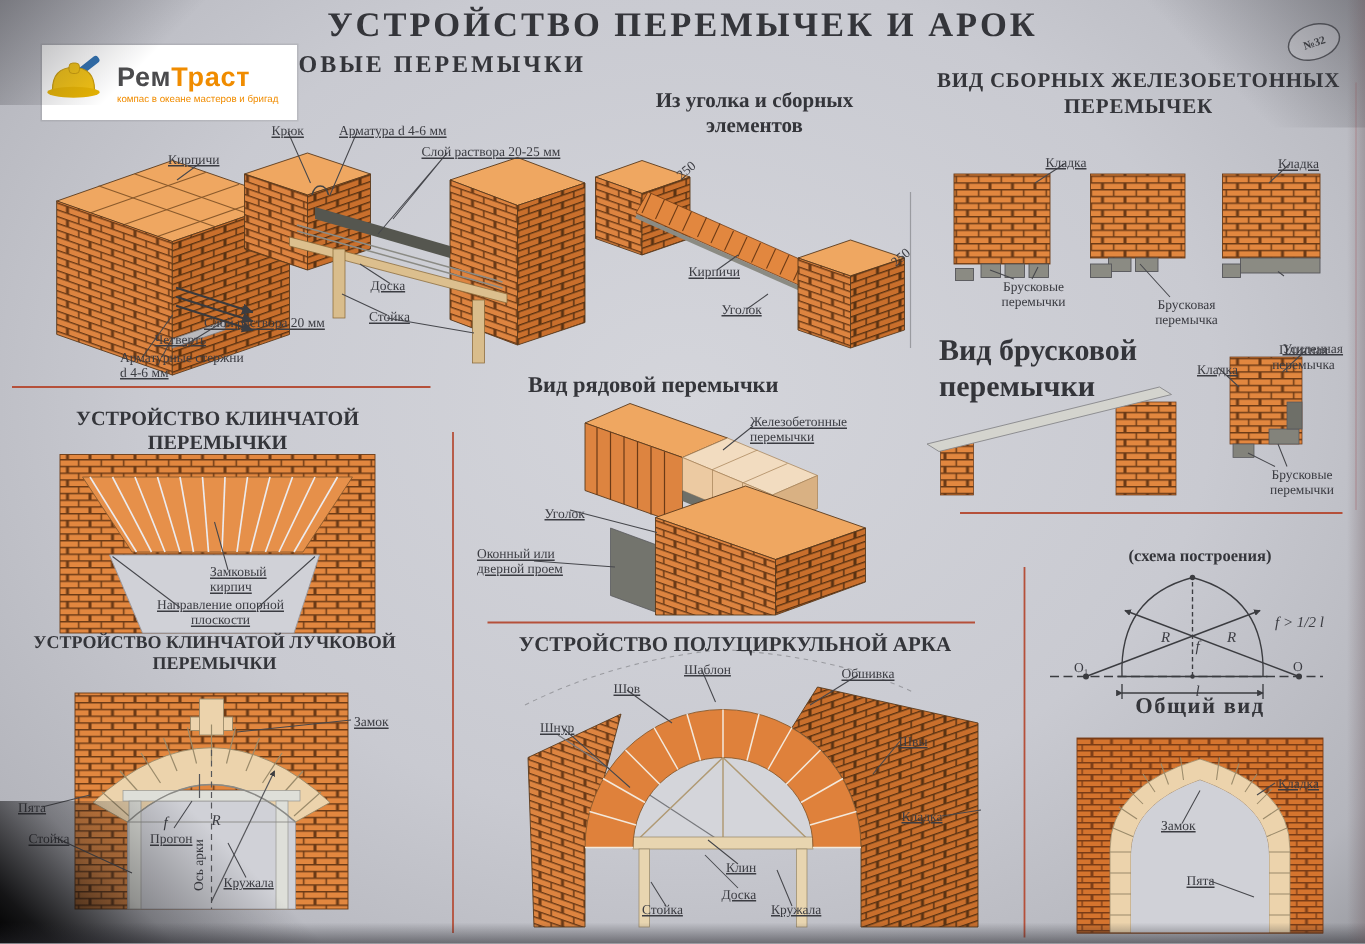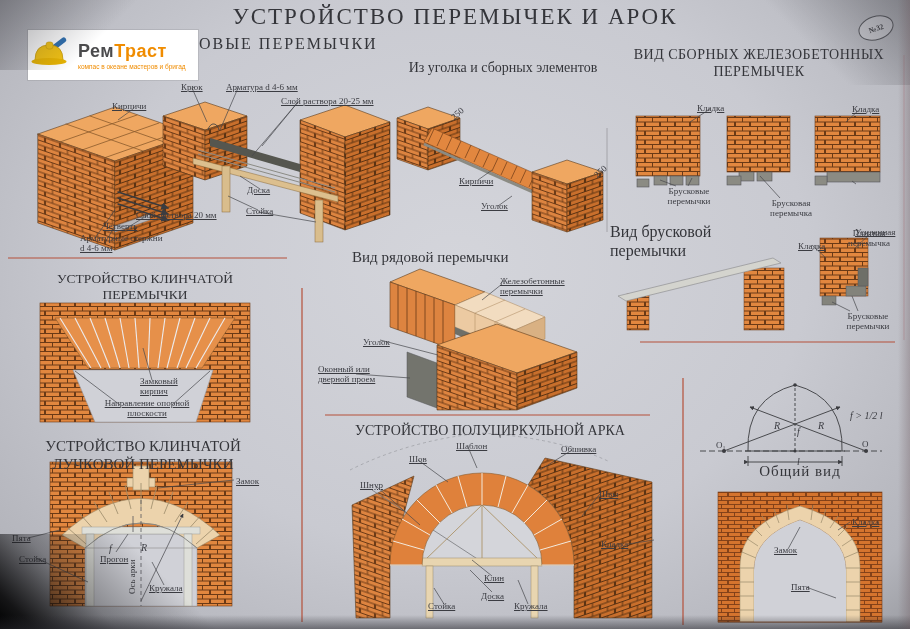--- a/index.html
+++ b/index.html
@@ -1,30 +1,30 @@
 <!DOCTYPE html>
 <html><head>
 <meta charset="utf-8">
 <style>
   html,body{margin:0;padding:0;background:#9a9ba1;}
   #poster{position:relative;width:910px;height:629px;overflow:hidden;
     background:radial-gradient(ellipse at 50% 42%, #d4d5db 0%, #c9cad1 55%, #b4b5bc 88%, #9b9ca2 100%);
     font-family:"Liberation Serif","DejaVu Serif",serif;color:#34353a;}
   #gfx{position:absolute;left:0;top:0;z-index:1;}
-  .hd{position:absolute;z-index:3;font-weight:normal;color:#34353a;line-height:1.18;}
+  .hd{position:absolute;z-index:3;font-weight:bold;color:#34353a;line-height:1.18;}
   .ctr{text-align:center;}
   #t-main{left:0;right:0;top:3px;font-size:23px;letter-spacing:2px;text-align:center;}
   #h-row{left:186px;top:35px;font-size:16px;letter-spacing:2px;}
   #h-row-sub{left:187px;top:58px;font-size:13px;font-weight:bold;}
   #h-corner{left:408px;top:60px;width:190px;font-size:14px;}
   #h-precast{left:620px;top:47px;width:278px;font-size:14px;letter-spacing:.5px;}
-  #h-bar{left:610px;top:223px;width:140px;font-size:16px;}
+  #h-bar{left:626px;top:223px;width:140px;font-size:20px;}
   #h-wedge{left:40px;top:271px;width:210px;font-size:13.5px;}
   #h-rowview{left:352px;top:249px;font-size:15px;}
-  #h-arched{left:18px;top:438px;width:250px;font-size:15px;}
+  #h-arched{left:18px;top:421px;width:250px;font-size:12px;}
   #h-semi{left:330px;top:423px;width:320px;font-size:14px;}
   #h-pointed{left:700px;top:347px;width:200px;font-size:14.5px;}
   #h-pointed-sub{left:700px;top:365px;width:200px;font-size:11px;font-weight:bold;}
   #h-general{left:718px;top:463px;width:164px;font-size:15px;letter-spacing:1px;}
   #labels{position:absolute;left:0;top:0;width:910px;height:629px;z-index:4;pointer-events:none;}
   .lbl{position:absolute;font-size:9px;line-height:1.12;color:#3b3c42;white-space:normal;transform-origin:0 0;}
   .lbl.u{text-decoration:underline;text-underline-offset:1px;}
   .lbl.it{font-style:italic;font-size:10px;}
   .lbl.c{text-align:center;}
   #logo{position:absolute;left:28px;top:30px;width:170px;height:50px;background:#fff;z-index:6;
@@ -333,20 +333,21 @@
 <div class="hd" id="t-main">УСТРОЙСТВО ПЕРЕМЫЧЕК И АРОК</div>
 <div class="hd" id="h-row">ДОВЫЕ ПЕРЕМЫЧКИ</div>
 <div class="hd" id="h-row-sub">я</div>
 <div class="hd ctr" id="h-corner">Из уголка и сборных элементов</div>
 <div class="hd ctr" id="h-precast">ВИД СБОРНЫХ ЖЕЛЕЗОБЕТОННЫХ ПЕРЕМЫЧЕК</div>
 <div class="hd" id="h-bar">Вид брусковой перемычки</div>
 <div class="hd ctr" id="h-wedge">УСТРОЙСТВО КЛИНЧАТОЙ ПЕРЕМЫЧКИ</div>
 <div class="hd" id="h-rowview">Вид рядовой перемычки</div>
 <div class="hd ctr" id="h-arched">УСТРОЙСТВО КЛИНЧАТОЙ ЛУЧКОВОЙ ПЕРЕМЫЧКИ</div>
 <div class="hd ctr" id="h-semi">УСТРОЙСТВО ПОЛУЦИРКУЛЬНОЙ АРКА</div>
+<div class="hd ctr" id="h-pointed-sub">(схема построения)</div>
 <div class="hd ctr" id="h-general">Общий вид</div>
 
 <div id="labels">
       <span class="lbl u" style="left: 112px; top: 101px;">Кирпичи</span>
       <span class="lbl u" style="left: 136px; top: 210px;">Слой раствора 20 мм</span>
       <span class="lbl u" style="left: 103px; top: 221px;">Четверть</span>
       <span class="lbl" style="left: 80px; top: 233px;">Арматурные стержни</span>
       <span class="lbl u" style="left: 80px; top: 243px;">d 4-6 мм</span>
       <span class="lbl u" style="left: 181px; top: 82px;">Крюк</span>
       <span class="lbl u" style="left: 226px; top: 82px;">Арматура d 4-6 мм</span>

